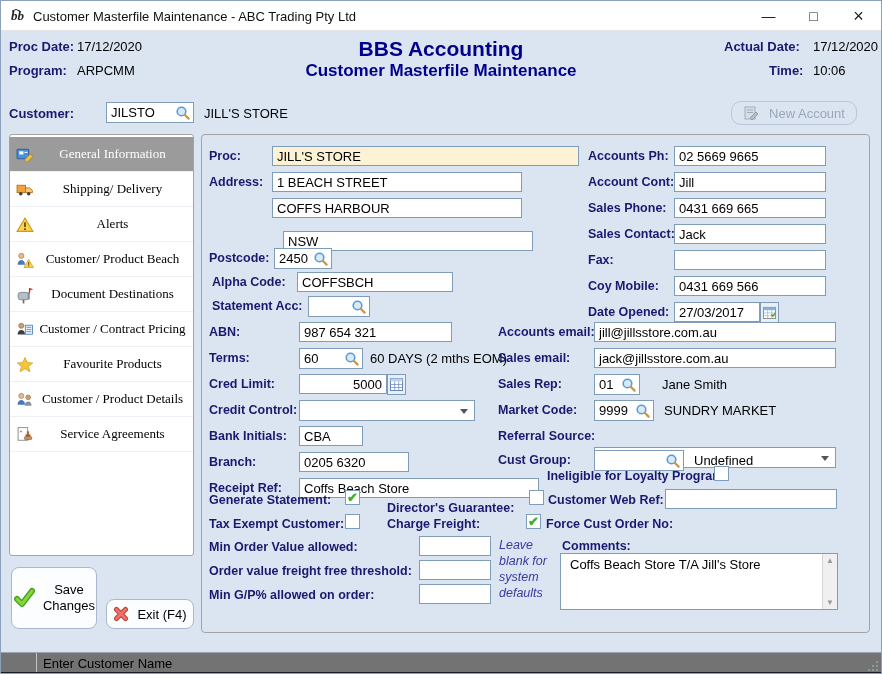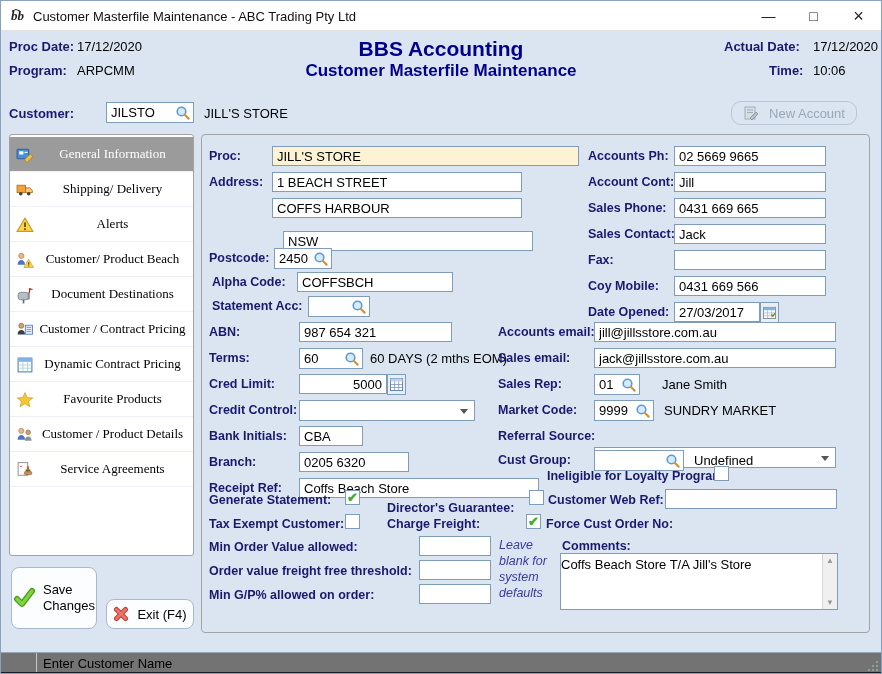--- a/index.html
+++ b/index.html
@@ -41,21 +41,21 @@
       font-size:13px;color:#000;cursor:default;font-family:Liberation Serif, serif;}
   .sitem .sicon{position:absolute;left:6px;width:18px;height:17px;}
   .sitem .slab{flex:1;text-align:center;padding-left:22px;white-space:nowrap;}
   .sitem.selected{background:#9b9b9b;color:#fff;}
   .mainpanel{position:absolute;left:200px;top:133px;width:669px;height:499px;border:1px solid #a3a3a3;
       border-radius:4px;}
   .btn{border:1px solid #a9b8cc;border-radius:8px;background:#fcfdff;display:flex;align-items:center;
       justify-content:center;gap:8px;font-size:13px;color:#000;}
   .note{font-style:italic;color:#3a3a9e;font-size:12.5px;line-height:16px;}
   .comments-box{border:1px solid #7f9db9;background:#fff;font-size:13px;color:#000;display:flex;}
-  .comments-text{flex:1;padding:3px 0;}
+  .comments-text{flex:1;padding:3px 9px;}
   .scrollcol{width:15px;background:#f0f0f0;border-left:1px solid #d5d5d5;display:flex;flex-direction:column;
       justify-content:space-between;align-items:center;font-size:8px;color:#999;padding:2px 0;}
   .statusbar{position:absolute;left:0;right:0;top:651px;height:20px;background:#737373;border-top:1px solid #9aa5b3;}
   .blackstrip{position:absolute;left:0;right:0;top:671px;height:3px;background:#1c1c1c;}
 </style>
 </head>
 <body>
 
 <div class="window">
 
@@ -159,31 +159,20 @@
             <path d="M1.5 12.8 c0-2.8 1.8-4.2 3.5-4.2 s3.5 1.4 3.5 4.2 Z" fill="#3a3f46"></path>
             <rect x="8.8" y="4" width="6.7" height="8.5" fill="#eaf3fc" stroke="#4a78c0" stroke-width="0.8"></rect>
             <line x1="10" y1="6" x2="14.4" y2="6" stroke="#4a78c0" stroke-width="0.7"></line>
             <line x1="10" y1="8" x2="14.4" y2="8" stroke="#4a78c0" stroke-width="0.7"></line>
             <line x1="10" y1="10" x2="14.4" y2="10" stroke="#4a78c0" stroke-width="0.7"></line>
           </svg></span>
       <span class="slab">Customer / Contract Pricing</span>
     </div>
     <div class="sitem">
       <span class="sicon"><svg viewBox="0 0 17 17">
-            <rect x="2" y="2" width="13" height="13" fill="#fff" stroke="#4a78c0"></rect>
-            <rect x="2" y="2" width="13" height="3.5" fill="#7fb2e5"></rect>
-            <line x1="2" y1="8.5" x2="15" y2="8.5" stroke="#9cc" stroke-width="0.7"></line>
-            <line x1="2" y1="11.5" x2="15" y2="11.5" stroke="#9cc" stroke-width="0.7"></line>
-            <line x1="6.5" y1="5.5" x2="6.5" y2="15" stroke="#9cc" stroke-width="0.7"></line>
-            <line x1="11" y1="5.5" x2="11" y2="15" stroke="#9cc" stroke-width="0.7"></line>
-          </svg></span>
-      <span class="slab">Dynamic Contract Pricing</span>
-    </div>
-    <div class="sitem">
-      <span class="sicon"><svg viewBox="0 0 17 17">
             <path d="M8.5 1.5 L10.6 6.2 L15.8 6.6 L11.8 9.8 L13.2 14.9 L8.5 12 L3.8 14.9 L5.2 9.8 L1.2 6.6 L6.4 6.2 Z" fill="#f5c63a" stroke="#caa11a" stroke-width="0.7"></path>
           </svg></span>
       <span class="slab">Favourite Products</span>
     </div>
     <div class="sitem">
       <span class="sicon"><svg viewBox="0 0 17 17">
             <circle cx="5" cy="4.6" r="2.4" fill="#e8b88a" stroke="#a87848" stroke-width="0.6"></circle>
             <path d="M1.5 13 c0-3 1.8-4.4 3.5-4.4 s3.5 1.4 3.5 4.4 Z" fill="#4a78c0"></path>
             <circle cx="11.5" cy="6" r="2.2" fill="#caa070" stroke="#8a6a40" stroke-width="0.6"></circle>
             <path d="M8.3 14 c0-2.7 1.6-4 3.2-4 s3.2 1.3 3.2 4 Z" fill="#8a9098"></path>
@@ -202,21 +191,21 @@
     </div>
   </div>
 
   <div class="abs btn" style="left:10px;top:566px;width:86px;height:62px;">
     <span style="width:22px;height:22px;display:inline-flex;">
       <svg viewBox="0 0 22 22">
           <path d="M4 12 L9 17 L19 4" stroke="#4a9a1e" stroke-width="6" fill="none" stroke-linecap="round" stroke-linejoin="round"></path>
           <path d="M4 12 L9 17 L19 4" stroke="#7ed63a" stroke-width="3.4" fill="none" stroke-linecap="round" stroke-linejoin="round"></path>
         </svg>
     </span>
-    <span style="line-height:16px;">
+    <span style="text-align:center;line-height:16px;">
       <span>Save</span><br>
       <span>Changes</span>
     </span>
   </div>
   <div class="abs btn" style="left:105px;top:598px;width:88px;height:30px;">
     <span style="width:16px;height:16px;display:inline-flex;">
       <svg viewBox="0 0 16 16">
           <path d="M3.5 3.5 L12.5 12.5 M12.5 3.5 L3.5 12.5" stroke="#b8423a" stroke-width="5" stroke-linecap="round"></path>
           <path d="M3.5 3.5 L12.5 12.5 M12.5 3.5 L3.5 12.5" stroke="#ee7166" stroke-width="3" stroke-linecap="round"></path>
         </svg>

